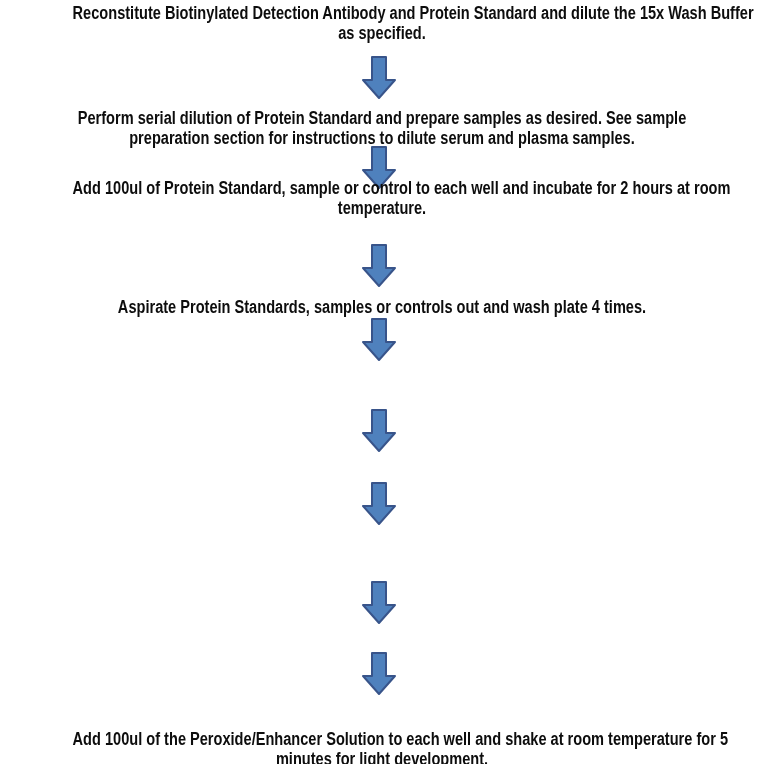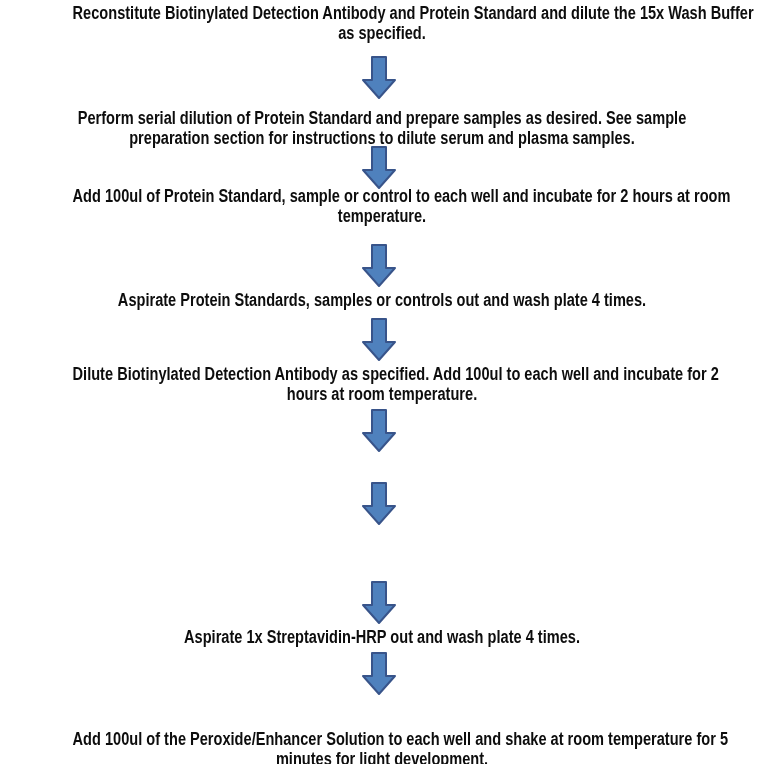--- a/index.html
+++ b/index.html
@@ -68,45 +68,41 @@
     <span class="line" style="color: rgb(13, 13, 13);">Perform serial dilution of Protein Standard and prepare samples as desired. See sample</span>
     <span class="line" style="color: rgb(13, 13, 13);">preparation section for instructions to dilute serum and plasma samples.</span>
   </div>
 
   <div class="arrow" style="top:146px">
     <svg viewBox="0 0 36 44">
         <path d="M11 1 L25 1 L25 24 L34 24 L18 42 L2 24 L11 24 Z" stroke-width="2" stroke-linejoin="round" fill="#4f81bd" stroke="#38548a"></path>
       </svg>
   </div>
 
-  <div class="step" style="top:186px">
+  <div class="step" style="top:178px">
     <span class="line" style="color: rgb(13, 13, 13);">Add 100ul of Protein Standard, sample or control to each well and incubate for 2 hours at room</span>
     <span class="line" style="color: rgb(13, 13, 13);">temperature.</span>
   </div>
 
   <div class="arrow" style="top:244px">
     <svg viewBox="0 0 36 44">
         <path d="M11 1 L25 1 L25 24 L34 24 L18 42 L2 24 L11 24 Z" stroke-width="2" stroke-linejoin="round" fill="#4f81bd" stroke="#38548a"></path>
       </svg>
   </div>
 
-  <div class="step" style="top:290px">
+  <div class="step" style="top:297px">
     <span class="line" style="color: rgb(13, 13, 13);">Aspirate Protein Standards, samples or controls out and wash plate 4 times.</span>
   </div>
 
   <div class="arrow" style="top:318px">
     <svg viewBox="0 0 36 44">
         <path d="M11 1 L25 1 L25 24 L34 24 L18 42 L2 24 L11 24 Z" stroke-width="2" stroke-linejoin="round" fill="#4f81bd" stroke="#38548a"></path>
       </svg>
   </div>
 
-  <div class="step" style="top:364px">
-    <span class="line" style="color: rgb(13, 13, 13);">Dilute Biotinylated Detection Antibody as specified. Add 100ul to each well and incubate for 2</span>
-    <span class="line" style="color: rgb(13, 13, 13);">hours at room temperature.</span>
-  </div>
 
   <div class="arrow" style="top:409px">
     <svg viewBox="0 0 36 44">
         <path d="M11 1 L25 1 L25 24 L34 24 L18 42 L2 24 L11 24 Z" stroke-width="2" stroke-linejoin="round" fill="#4f81bd" stroke="#38548a"></path>
       </svg>
   </div>
 
 
   <div class="arrow" style="top:482px">
     <svg viewBox="0 0 36 44">
@@ -114,23 +110,20 @@
       </svg>
   </div>
 
 
   <div class="arrow" style="top:581px">
     <svg viewBox="0 0 36 44">
         <path d="M11 1 L25 1 L25 24 L34 24 L18 42 L2 24 L11 24 Z" stroke-width="2" stroke-linejoin="round" fill="#4f81bd" stroke="#38548a"></path>
       </svg>
   </div>
 
-  <div class="step" style="top:627px">
-    <span class="line" style="color: rgb(13, 13, 13);">Aspirate 1x Streptavidin-HRP out and wash plate 4 times.</span>
-  </div>
 
   <div class="arrow" style="top:652px">
     <svg viewBox="0 0 36 44">
         <path d="M11 1 L25 1 L25 24 L34 24 L18 42 L2 24 L11 24 Z" stroke-width="2" stroke-linejoin="round" fill="#4f81bd" stroke="#38548a"></path>
       </svg>
   </div>
 
   <div class="step" style="top:729px">
     <span class="line" style="color: rgb(13, 13, 13);">Add 100ul of the Peroxide/Enhancer Solution to each well and shake at room temperature for 5</span>
     <span class="line" style="color: rgb(13, 13, 13);">minutes for light development.</span>

